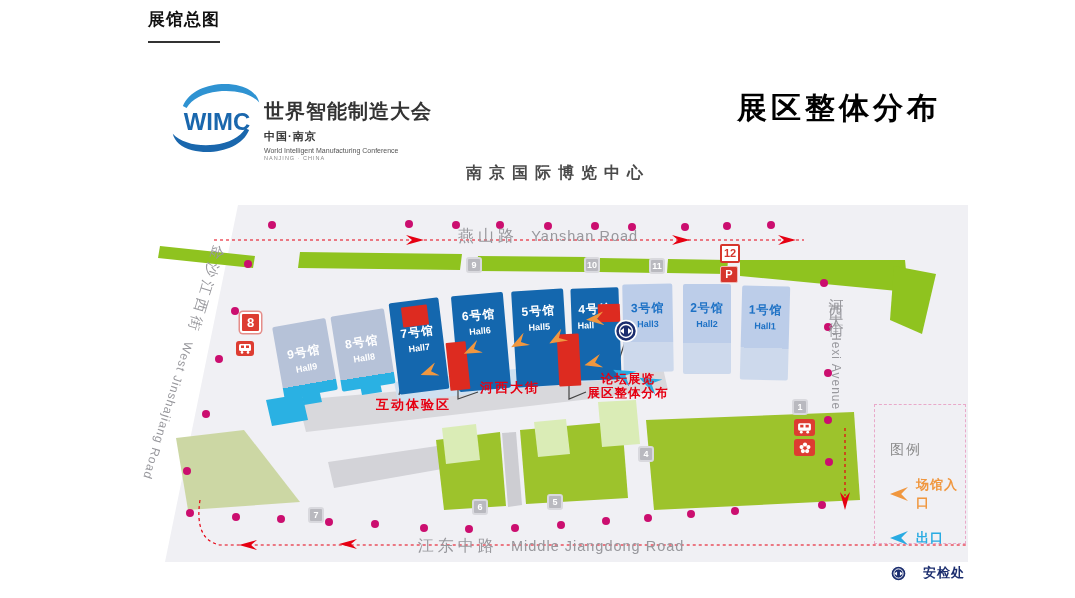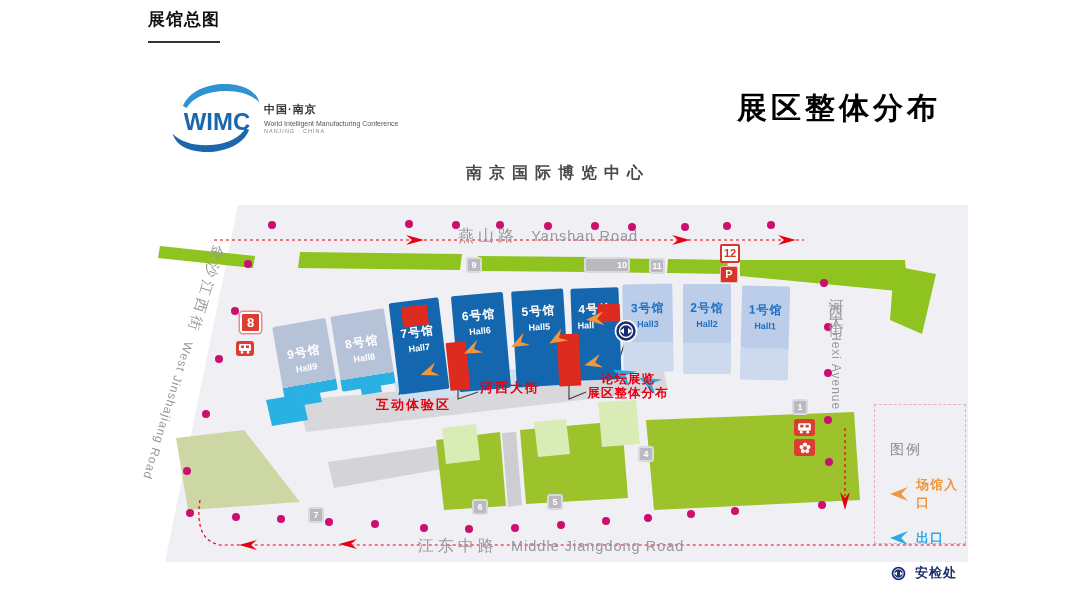--- a/index.html
+++ b/index.html
@@ -52,36 +52,37 @@
   .badge-8{position:absolute;background:#dd3c31;border:2px solid #fff;box-shadow:0 0 0 1.5px rgba(221,60,49,.55);
            color:#fff;border-radius:3px;width:17px;line-height:17px;height:17px;font-size:13px;font-weight:bold;text-align:center;}
   .tbox{position:absolute;background:#dd3c31;border-radius:3px;display:flex;align-items:center;justify-content:center;}
   .legend{position:absolute;left:726px;top:204px;width:92px;height:140px;border:1px dashed #e9a9c9;
           padding:12px 0 0 15px;box-sizing:border-box;}
   .legend-title{font-size:14px;color:#8a8a8a;letter-spacing:2px;margin-top:24px;}
   .legend-item{display:flex;align-items:center;margin-top:17px;font-size:13px;font-weight:bold;letter-spacing:1px;}
   .legend-item .arr-l{position:static;display:inline-block;margin-right:8px;flex:none;}
   .li-entrance{color:#f0973f;}
   .li-exit{color:#29abe2;}
-  .li-security{color:#1b2d6e;}
+  .li-security{color:#1b2d6e;justify-content:space-between;}
   .seticon{position:absolute;}
 </style>
 </head>
 <body>
 
 <div class="canvas">
 
   <div class="doc-title">展馆总图</div>
 
   <svg class="logo-svg" width="92" height="82" viewBox="0 0 100 88">
     <path d="M14,30 C22,10 52,2 76,8 C88,11 95,18 97,26 C88,16 70,12 52,14 C36,16 24,22 18,32 Z" fill="#2f93d2"></path>
     <path d="M86,56 C78,76 48,84 24,78 C12,75 5,68 3,60 C12,70 30,74 48,72 C64,70 76,64 82,54 Z" fill="#1a67ad"></path>
     <text x="15" y="56" font-size="26" font-weight="bold" fill="#1a67ad">WIMC</text>
   </svg>
   <div class="brand-text">
+    <div class="brand-cn">世界智能制造大会</div>
     <div class="brand-loc">中国·南京</div>
     <div class="brand-en">World Intelligent Manufacturing Conference</div>
     <div class="brand-en2">NANJING · CHINA</div>
   </div>
   <div class="poster-title">展区整体分布</div>
   <div class="venue-title">南京国际博览中心</div>
 
   <div class="map">
 
     <svg class="underlay" width="825" height="385">
@@ -260,21 +261,21 @@
     </svg>
 
     <div class="zone" style="left:228px;top:196px;">互动体验区</div>
     <div class="zone" style="left:332px;top:179px;">河西大街</div>
     <div class="zone zone-forum" style="left:436px;top:172px;width:88px;">
       <div>论坛展览</div>
       <div>展区整体分布</div>
     </div>
 
     <div class="badge" style="left:318px;top:57px;">9</div>
-    <div class="badge" style="left:436px;top:57px;padding-left:30px;">10</div>
+    <div class="badge" style="left:436px;top:57px;">10</div>
     <div class="badge" style="left:501px;top:58px;">11</div>
     <div class="badge" style="left:160px;top:307px;">7</div>
     <div class="badge" style="left:324px;top:299px;">6</div>
     <div class="badge" style="left:399px;top:294px;">5</div>
     <div class="badge" style="left:490px;top:246px;">4</div>
     <div class="badge" style="left:644px;top:199px;">1</div>
     <div class="badge-12" style="left:572px;top:44px;">12</div>
     <div class="badge-p" style="left:572px;top:66px;">P</div>
     <div class="badge-8" style="left:92px;top:112px;">8</div>
 

